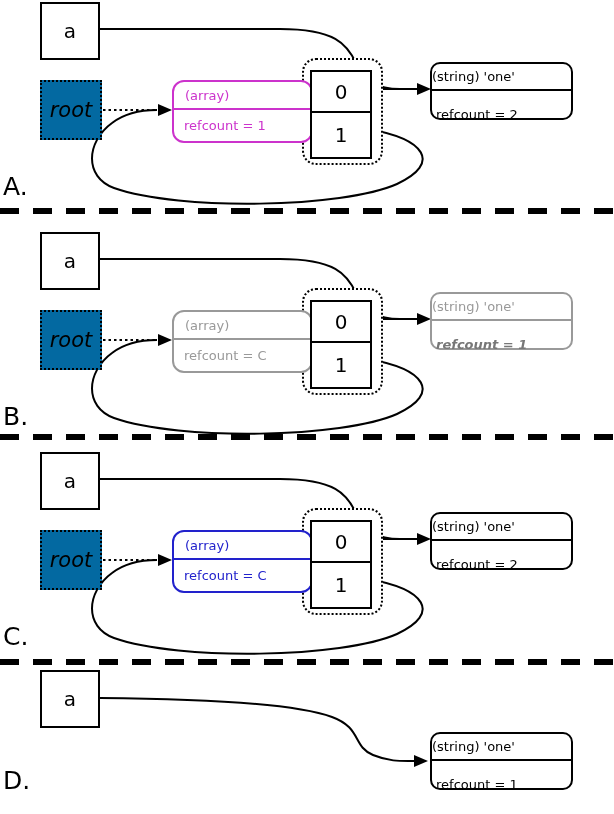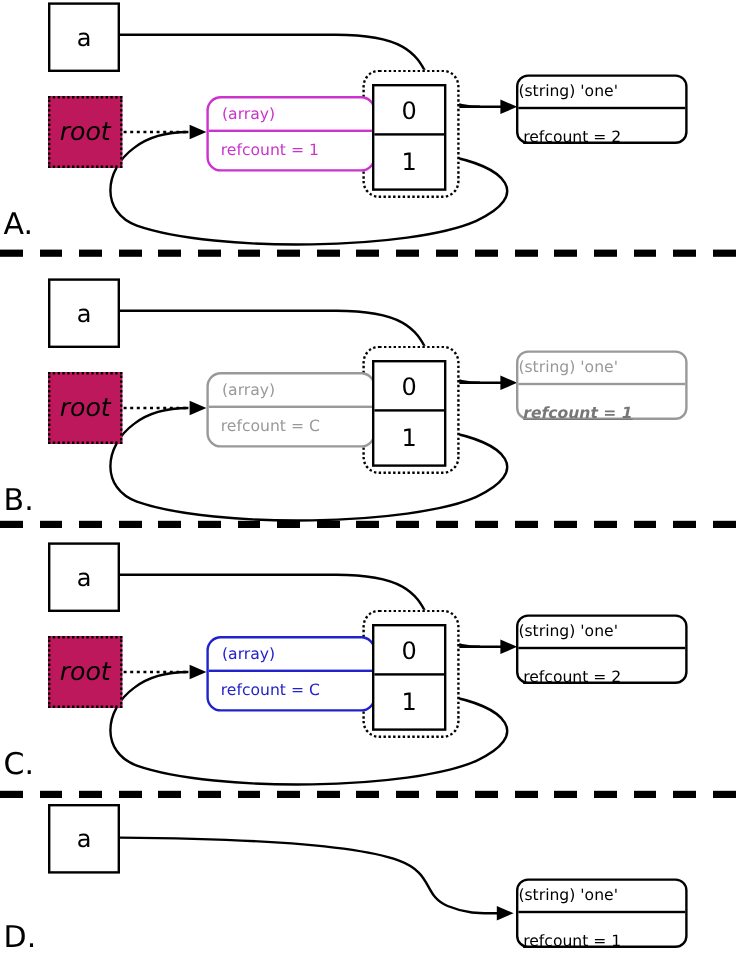--- a/index.html
+++ b/index.html
@@ -10,37 +10,37 @@
   .panel-b{top:230px;height:212px;}
   .panel-c{top:450px;height:212px;}
   .panel-d{top:668px;height:146px;}
   .separator{position:absolute;left:0;width:614px;height:6px;
              background:repeating-linear-gradient(90deg,#000 0 19px,transparent 19px 33px);}
   .sep1{top:208px;} .sep2{top:434px;} .sep3{top:659px;}
 
   .var-box{position:absolute;left:40px;top:2px;width:56px;height:54px;border:2px solid #000;
            display:flex;align-items:center;justify-content:center;font-size:20px;background:#fff;}
   .root-box{position:absolute;left:40px;top:80px;width:58px;height:56px;border:2px dotted #000;
-            display:flex;align-items:center;justify-content:center;font-size:21px;font-style:italic;background:#be185d;}
+            display:flex;align-items:center;justify-content:center;font-size:21px;font-style:italic;background:#0369a1;}
   .dotted-wrap{position:absolute;left:302px;top:58px;width:77px;height:103px;
                border:2px dotted #000;border-radius:14px;background:#fff;}
   .array-box{position:absolute;left:172px;top:80px;width:137px;height:59px;
              border:2px solid;border-radius:12px;background:#fff;}
   .array-box .row1{height:26px;border-bottom:2px solid currentColor;display:flex;align-items:center;
                    padding-left:11px;font-size:13px;}
   .array-box .row2{height:31px;display:flex;align-items:center;padding-left:10px;font-size:13px;}
   .cell-table{position:absolute;left:310px;top:70px;width:58px;height:85px;border:2px solid #000;background:#fff;}
   .cell{height:39px;display:flex;align-items:center;justify-content:center;font-size:20px;}
   .cell-0{border-bottom:2px solid #000;}
   .cell-1{height:44px;}
   .string-box{position:absolute;left:430px;top:62px;width:139px;height:54px;
               border:2px solid;border-radius:10px;background:#fff;}
   .string-box .row1{height:25px;border-bottom:2px solid currentColor;display:flex;align-items:center;
                     font-size:13px;}
-  .string-box .row2{height:46px;display:flex;align-items:center;padding-left:4px;font-size:13px;text-decoration:underline;}
+  .string-box .row2{height:46px;display:flex;align-items:center;padding-left:4px;font-size:13px;}
   .panel-b .string-box .row2{font-weight:bold;font-style:italic;}
   .panel-label{position:absolute;left:3px;top:172px;font-size:25px;}
   .panel-d .panel-label{top:98px;}
   .panel-d .string-box{top:64px;}
   .connectors{position:absolute;left:0;top:0;pointer-events:none;}
 </style>
 </head>
 <body>
 
 <div class="canvas">

